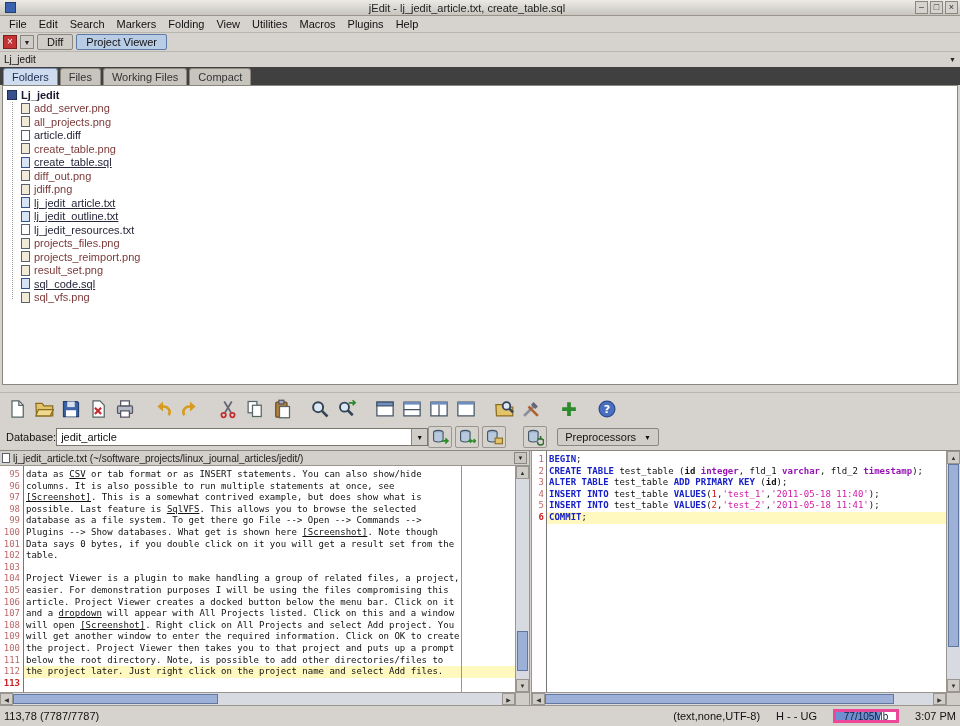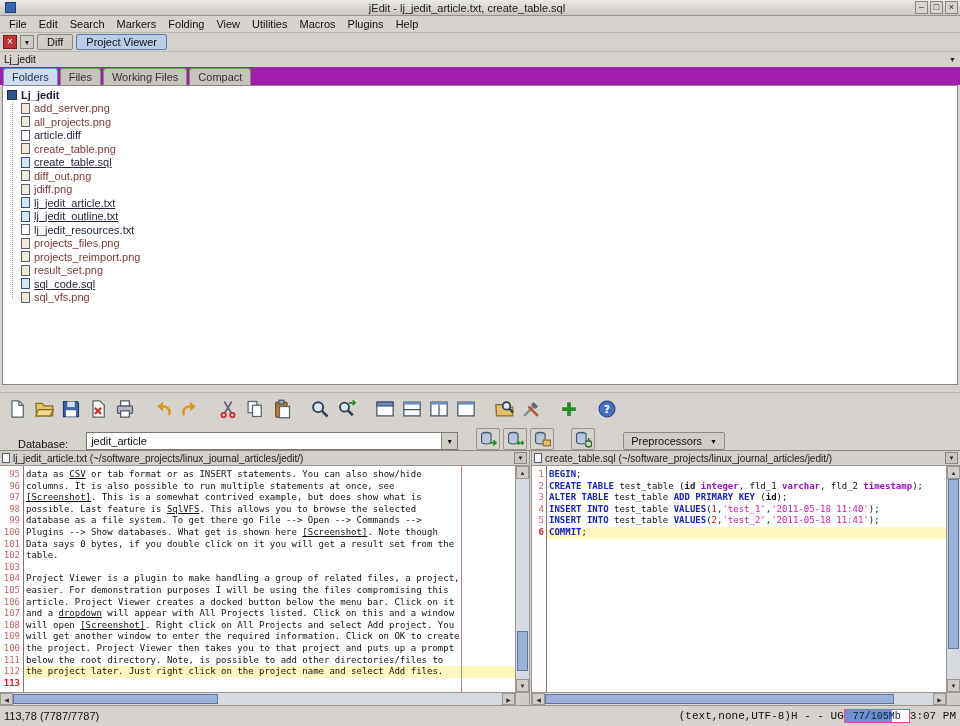--- a/index.html
+++ b/index.html
@@ -28,21 +28,21 @@
     display:flex; align-items:center; justify-content:center; font-size:7px; color:#222; }
   .dock-btn { height:16px; padding:0 9px; display:inline-flex; align-items:center;
     background:#d0cdc8; border:1px solid #8a877f; border-radius:2px; }
   .dock-btn.active { background:#b9cce6; border-color:#5e7ba6; }
 
   
   .pv-combo { height:15px; display:flex; align-items:center; padding:0 4px; font-size:10px; background:#d6d3ce; }
   .pv-combo .combo-arrow { margin-left:auto; font-size:7px; color:#222; }
 
   
-  .pv-tabs { height:18px; display:flex; align-items:flex-end; gap:2px; padding-left:3px; background:#a21caf; }
+  .pv-tabs { height:18px; display:flex; align-items:flex-end; gap:2px; padding-left:3px; background:#404040; }
   .tab { padding:2px 8px 2px; background:#c7c4be; border:1px solid #8a877f; border-bottom:none;
     border-radius:3px 3px 0 0; font-size:11px; color:#333; }
   .tab.active { background:#cfdcef; color:#1c2c50; border-color:#7a8db0; }
 
   
   .pv-tree { height:300px; margin:0 2px; border:1px solid #8a877f; background:#fff; overflow:hidden; padding-top:2px; }
   .tree-row { height:13.5px; display:flex; align-items:center; white-space:nowrap; font-size:11px; }
   .tree-root { padding-left:4px; font-weight:bold; color:#1a1a2e; }
   .tree-child { padding-left:18px; position:relative; }
   .tree-children { position:relative; }
@@ -55,21 +55,21 @@
   .f-text { color:#26263a; }
   .f-open { text-decoration:underline; }
 
   
   .toolbar { height:32px; margin-top:7px; display:flex; align-items:center; gap:1px; padding:0 4px;
     background:#d6d3ce; border-top:1px solid #b9b6b0; }
   .tbtn { width:26px; height:26px; display:flex; align-items:center; justify-content:center; border:1px solid transparent; }
   .tbtn.gap { margin-left:11px; }
 
   
-  .dbbar { height:26px; display:flex; align-items:flex-end; gap:18px; padding:0 6px; background:#d6d3ce;margin-left:12px; }
+  .dbbar { height:26px; display:flex; align-items:center; gap:0; padding:0 6px; background:#d6d3ce; }
   .db-combo { width:372px; height:18px; display:flex; background:#fff; border:1px solid #7a776f; }
   .db-combo input { flex:1; border:none; outline:none; font-family:"Liberation Sans",sans-serif; font-size:11px; padding:0 4px; background:#fff; color:#111; }
   .db-combo .combo-btn { width:16px; background:#d0cdc8; border-left:1px solid #8a877f;
     display:flex; align-items:center; justify-content:center; font-size:7px; }
   .db-btn { width:24px; height:22px; display:flex; align-items:center; justify-content:center;
     background:#d6d3ce; border:1px solid #9a968f; border-radius:2px; }
   .db-btn.gap { margin-left:14px; }
   .preproc { height:18px; margin-left:10px; padding:0 7px; display:flex; align-items:center; gap:8px;
     background:#d0cdc8; border:1px solid #8a877f; border-radius:2px; }
   .preproc .combo-arrow { font-size:7px; }
@@ -112,22 +112,22 @@
   .track { flex:1; position:relative; background:#d7dae0; }
   .thumb { position:absolute; left:1px; right:1px; background:#9cb0d8; border:1px solid #61779f; }
   .hscroll { height:13px; flex:none; display:flex; border-top:1px solid #9a968f; background:#d7dae0; }
   .htrack { flex:1; position:relative; background:#d7dae0; }
   .hthumb { position:absolute; top:1px; bottom:1px; background:#9cb0d8; border:1px solid #61779f; }
   .sb-corner { width:14px; flex:none; background:#d0cdc8; border-left:1px solid #9a968f; }
 
   
   .statusbar { height:21px; display:flex; align-items:center; gap:5px; padding:0 4px;
     background:#d6d3ce; border-top:1px solid #9a968f; font-size:11px; }
-  .sb-right { margin-left:auto; display:flex; align-items:center; gap:0;font-family:Liberation Mono, monospace; }
-  .memory { position:relative; width:66px; height:14px; border:1px solid #ec4899; background:#fff; overflow:hidden; }
+  .sb-right { margin-left:auto; display:flex; align-items:center; gap:16px; }
+  .memory { position:relative; width:66px; height:14px; border:3px solid #ec4899; background:#fff; overflow:hidden; }
   .mem-fill { position:absolute; left:0; top:0; bottom:0; background:#6f8fd0; }
   .mem-text { position:absolute; left:0; right:0; top:0; bottom:0; display:flex; align-items:center; justify-content:center;
     font-size:10px; color:#102040; }
 </style>
 </head>
 <body>
 
 <div class="app">
 
   <div class="titlebar">
@@ -482,25 +482,20 @@
             <div class="hthumb" style="left: 0%; width: 42%;"></div>
           </div>
         <span class="sb-btn h">▶</span>
         <span class="sb-corner"></span>
       </div>
     </div>
 
     <div class="splitter"></div>
 
     <div class="pane" data-pane="1">
-      <div class="pane-header">
-        <span class="buf-icon"></span>
-        <span class="buf-title">create_table.sql (~/software_projects/linux_journal_articles/jedit/)</span>
-        <span class="buf-arrow">▼</span>
-      </div>
       <div class="pane-body">
         <div class="gutter">
             <div class="gnum">1</div>
             <div class="gnum">2</div>
             <div class="gnum">3</div>
             <div class="gnum">4</div>
             <div class="gnum">5</div>
             <div class="gnum cur">6</div>
           </div>
         <div class="codearea">

